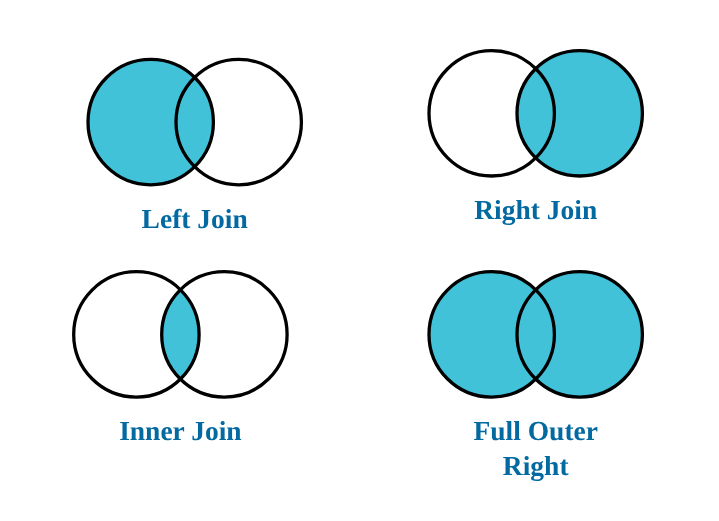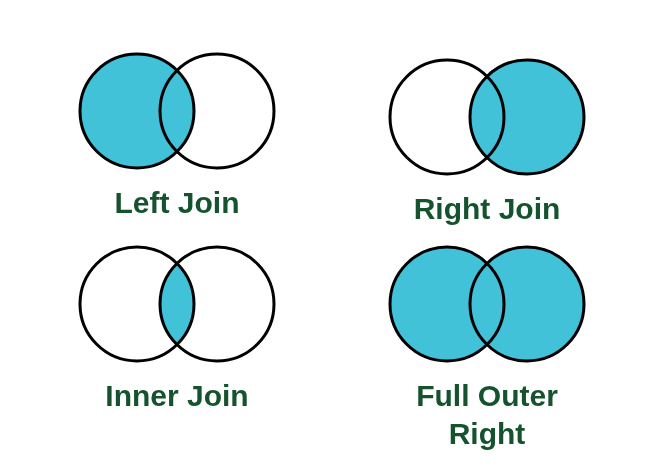--- a/index.html
+++ b/index.html
@@ -14,36 +14,37 @@
     background: #ffffff;
     overflow: hidden;
     font-family: "Liberation Sans", sans-serif;
   }
   .cell {
     position: absolute;
     width: 200px;
     text-align: center;
   }
   .cell-top-left     { left: 77px;  top: 50px;  }
-  .cell-top-right    { left: 387px; top: 56px;  }
-  .cell-bottom-left  { left: 77px;  top: 243px; }
+  .cell-top-right    { left: 387px; top: 42px;  }
+  .cell-bottom-left  { left: 64px;  top: 243px; }
   .cell-bottom-right { left: 387px; top: 243px; }
   .venn {
     display: block;
     width: 200px;
     height: 122px;
   }
   .join-label {
     display: block;
     margin-top: 12px;
     padding: 0 12px;
-    font-size: 30px;
+    font-size: 25px;
     font-weight: bold;
     line-height: 1.26;
-    color: #14532d;
+    color: #0369a1;
+    font-family: Liberation Serif, serif;
   }
 </style>
 </head>
 <body>
 
 <div id="canvas">
 
   <div class="cell cell-top-left">
     <div class="venn"><svg viewBox="0 0 200 122" width="200" height="122">
           <circle cx="60" cy="61" r="57" fill="#41C2D9"></circle>

